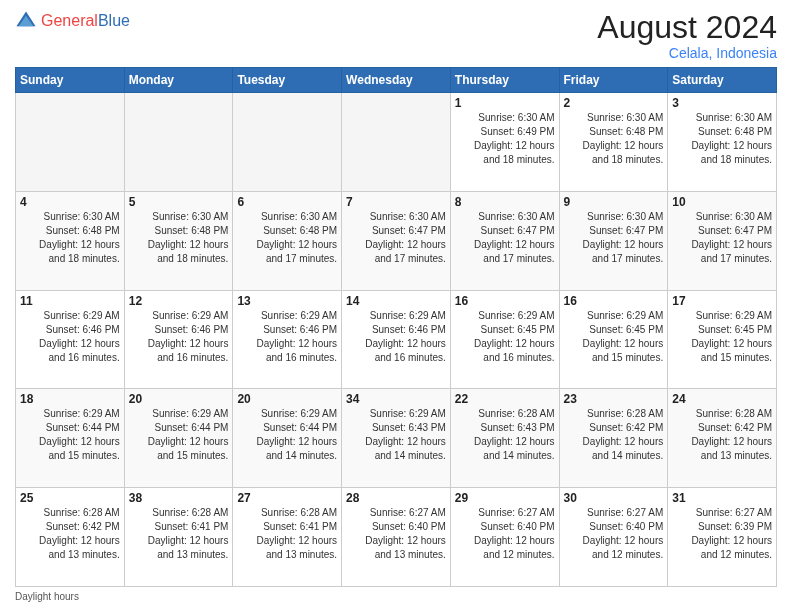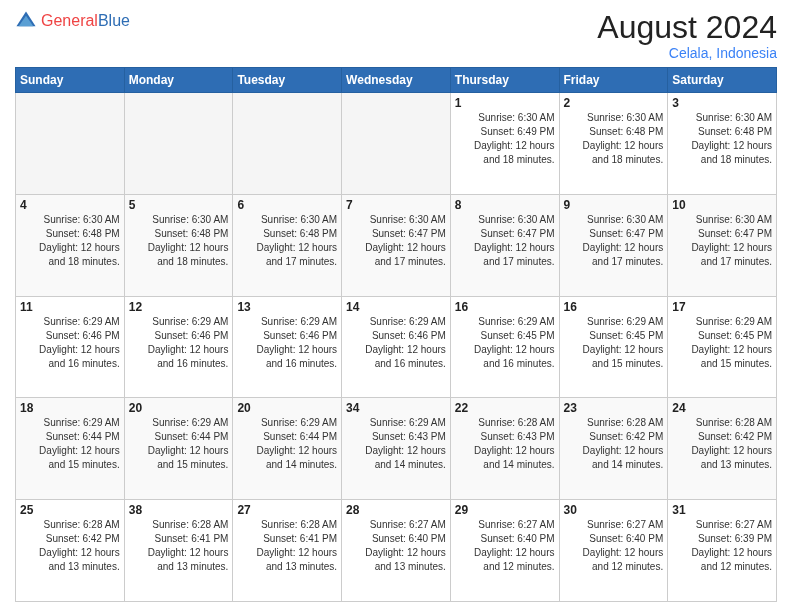--- a/index.html
+++ b/index.html
@@ -358,13 +358,16 @@
             <span class="day-number">31</span>
             <div class="day-info" style="white-space: pre-line;">Sunrise: 6:27 AM
 Sunset: 6:39 PM
 Daylight: 12 hours
 and 12 minutes.</div>
           </td>
         </tr>
       </tbody>
   </table>
 
+  <div class="footer">
+    <span>Daylight hours</span>
+  </div>
 </div>
 
 </body></html>

